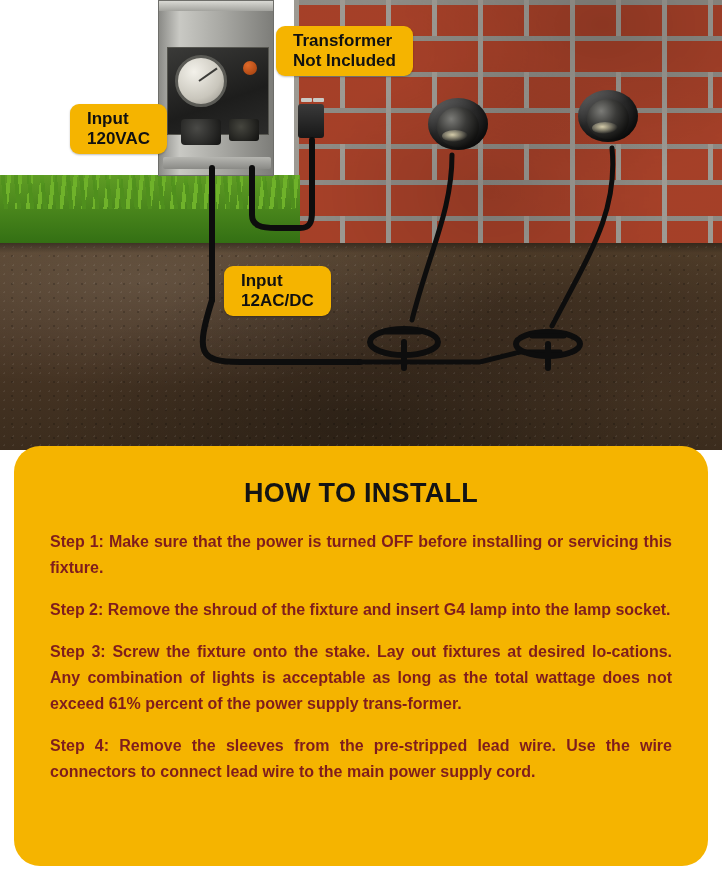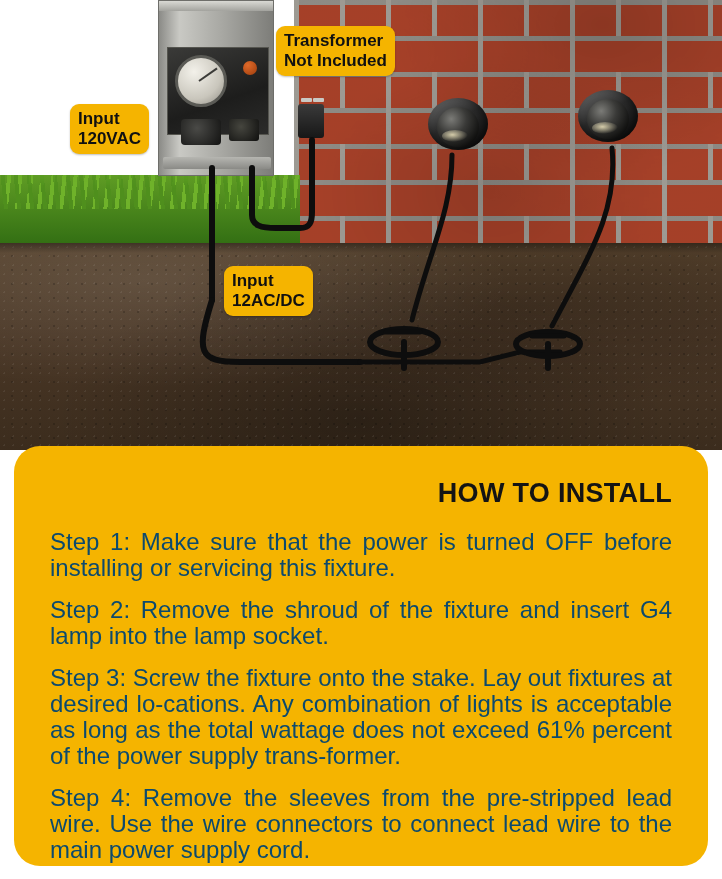--- a/index.html
+++ b/index.html
@@ -258,51 +258,52 @@
 
   
   .badge {
     position: absolute;
     background: #f5b400;
     color: #111;
     font-weight: bold;
     font-size: 17px;
     line-height: 20px;
     border-radius: 9px;
-    padding: 5px 8px;
+    padding: 5px 17px;
     white-space: pre-line;
     box-shadow: 0 1px 2px rgba(0,0,0,.25);
   }
 
   
   #install-panel {
     position: absolute;
     left: 14px; top: 446px;
     width: 694px; height: 420px;
     background: #f5b400;
     border-radius: 26px;
     box-sizing: border-box;
     padding: 26px 36px 10px 36px;
   }
   #install-title {
-    text-align: right;
+    text-align: center;
     font-size: 27px;
     font-weight: bold;
     color: #141414;
     letter-spacing: .3px;
     margin: 6px 0 20px 0;
   }
   .step {
-    font-size: 24px;
+    font-size: 16px;
     line-height: 26px;
-    color: #0c4a6e;
+    color: #7f1d1d;
     margin: 0 0 16px 0;
     text-align: justify;
     text-justify: inter-word;
     hyphens: manual;
+    font-weight: bold;
   }
 </style>
 </head>
 <body>
 
 <div id="page">
 
   <div id="scene">
 
     <div class="sky"></div>

